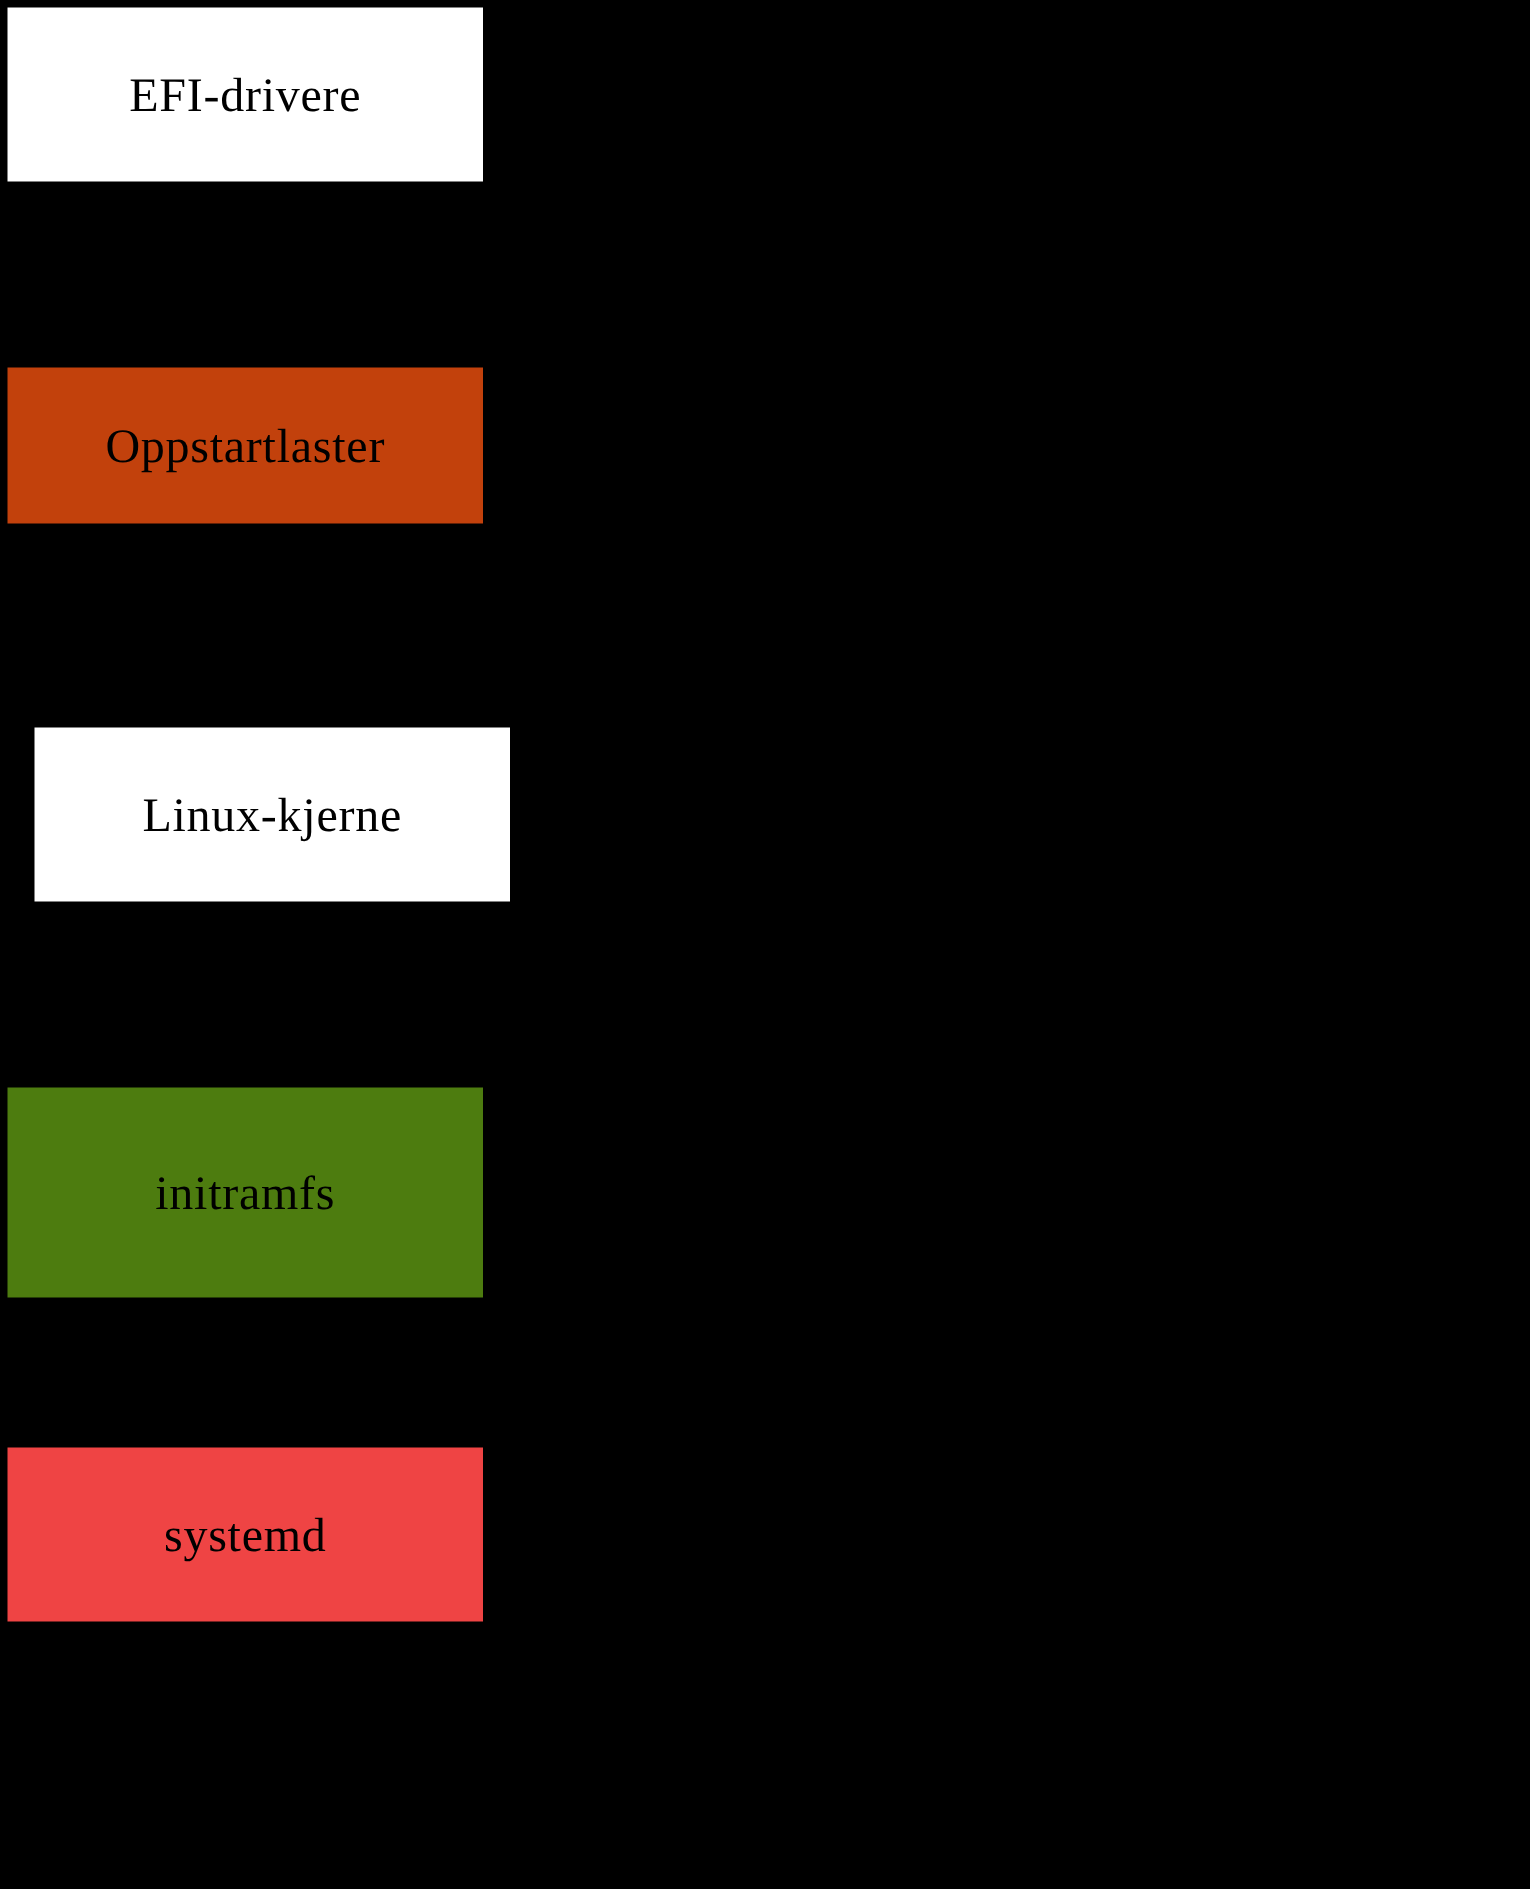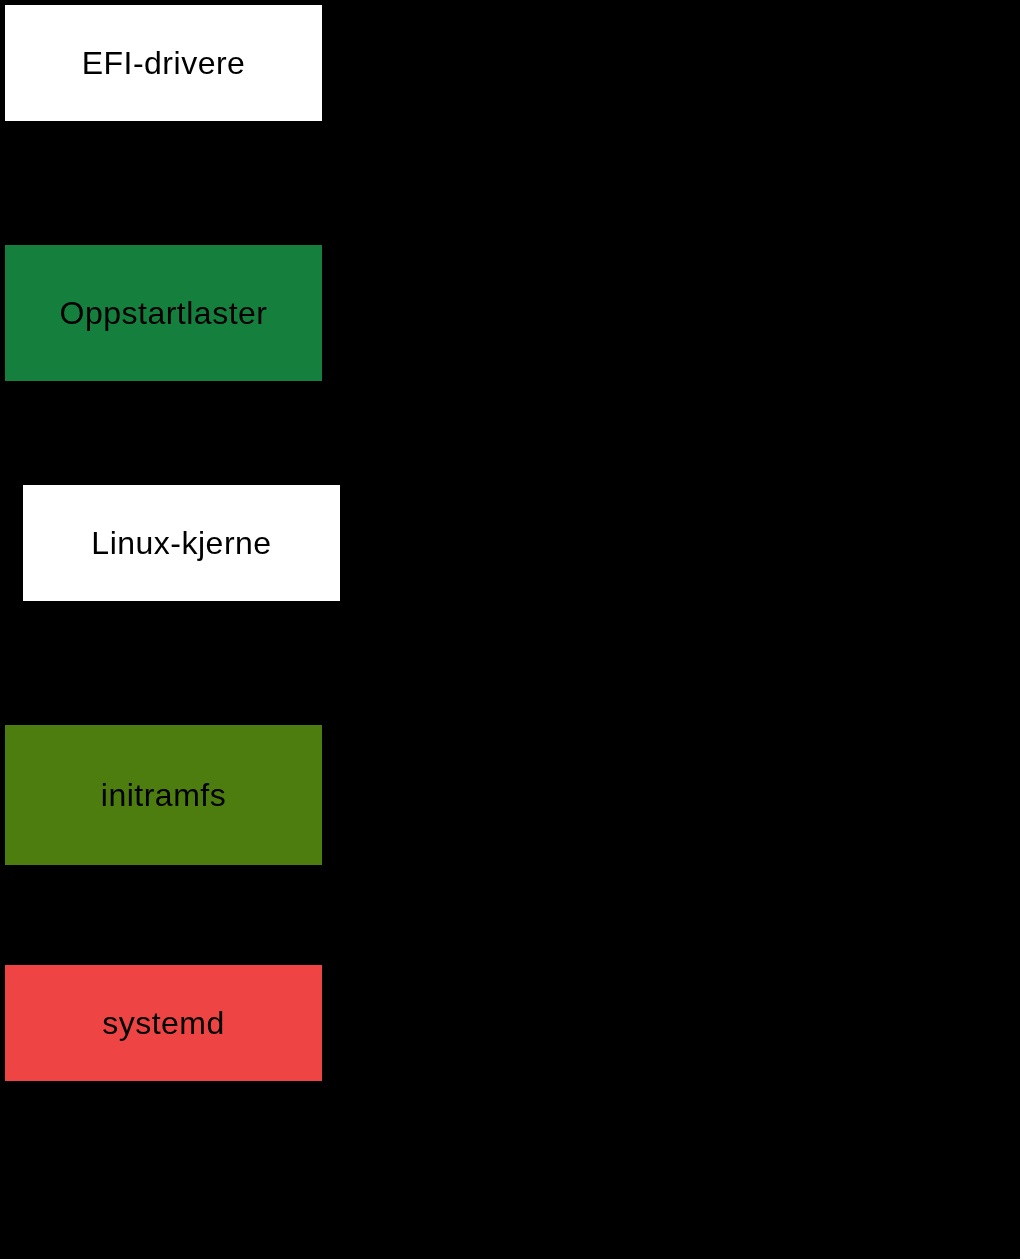--- a/index.html
+++ b/index.html
@@ -6,21 +6,21 @@
     margin: 0;
     padding: 0;
     background: #000000;
   }
   #canvas {
     position: relative;
     width: 1020px;
     height: 1259px;
     background: #000000;
     overflow: hidden;
-    font-family: Liberation Sans, sans-serif;
+    font-family: Liberation Serif, serif;
   }
   .node {
     position: absolute;
     left: 5px;
     width: 317px;
     height: 116px;
     background: #ffffff;
     display: flex;
     align-items: center;
     justify-content: center;
@@ -34,21 +34,21 @@
     letter-spacing: 0.5px;
   }
 </style>
 </head>
 <body>
 
 <div id="canvas" style="background: rgb(0, 0, 0);">
     <div class="node" style="top: 5px; left: 5px; width: 317px; height: 116px; background: rgb(255, 255, 255);">
       <span class="node-label" style="color: rgb(0, 0, 0);">EFI-drivere</span>
     </div>
-    <div class="node" style="top: 245px; left: 5px; width: 317px; height: 136px; background: #15803d;">
+    <div class="node" style="top: 245px; left: 5px; width: 317px; height: 104px; background: #c2410c;">
       <span class="node-label" style="color: rgb(0, 0, 0);">Oppstartlaster</span>
     </div>
     <div class="node" style="top: 485px; left: 23px; width: 317px; height: 116px; background: rgb(255, 255, 255);">
       <span class="node-label" style="color: rgb(0, 0, 0);">Linux-kjerne</span>
     </div>
     <div class="node" style="top: 725px; left: 5px; width: 317px; height: 140px; background: #4d7c0f;">
       <span class="node-label" style="color: rgb(0, 0, 0);">initramfs</span>
     </div>
     <div class="node" style="top: 965px; left: 5px; width: 317px; height: 116px; background: #ef4444;">
       <span class="node-label" style="color: rgb(0, 0, 0);">systemd</span>

